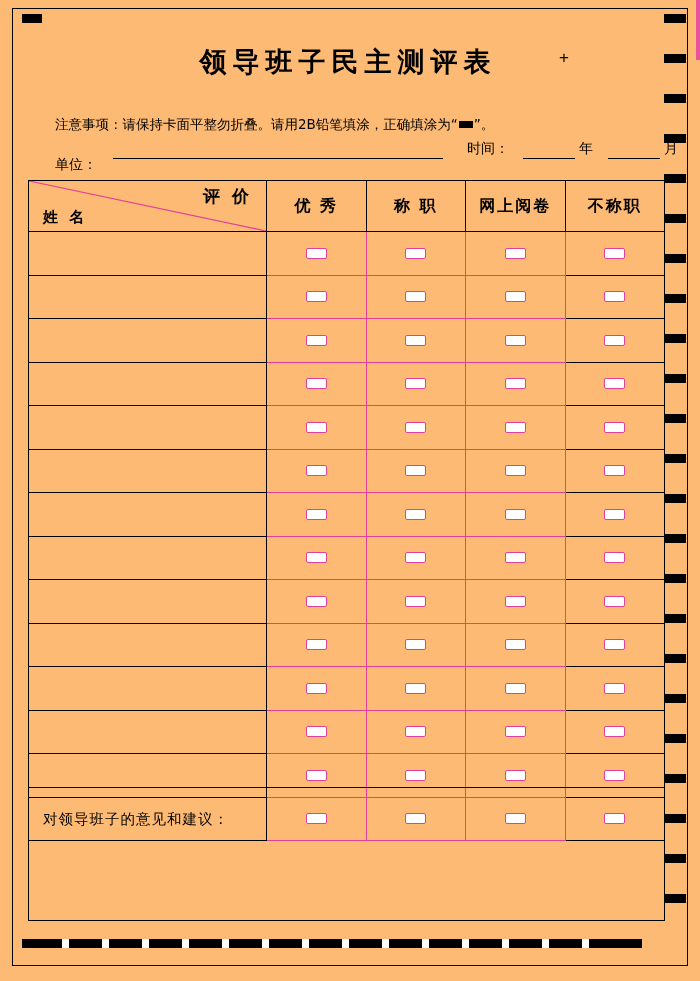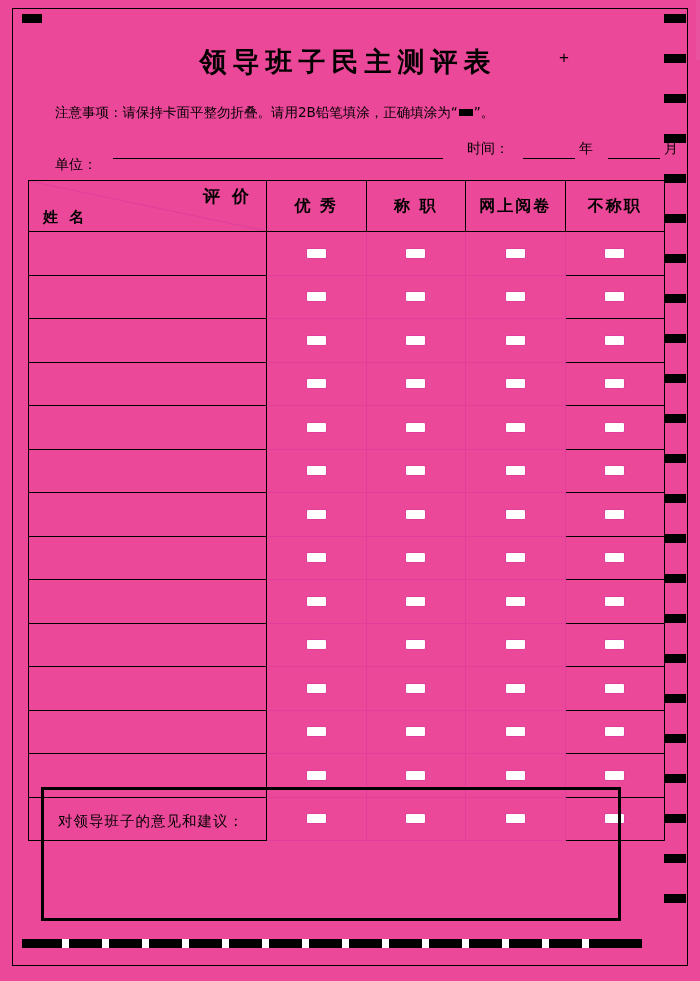--- a/index.html
+++ b/index.html
@@ -7,21 +7,21 @@
     padding: 0;
     background: #ffffff;
   }
   body {
     font-family: "DejaVu Sans", "Liberation Sans", sans-serif;
   }
   #sheet {
     position: relative;
     width: 700px;
     height: 981px;
-    background: #ec4899;
+    background: #fdba74;
     overflow: hidden;
     box-sizing: border-box;
   }
   
   .page-frame {
     position: absolute;
     left: 12px;
     top: 8px;
     width: 676px;
     height: 958px;
@@ -96,21 +96,21 @@
     top: 26px;
     font-size: 17px;
     color: #000;
     font-family: "Liberation Sans", sans-serif;
   }
 
   
   .notice {
     position: absolute;
     left: 27px;
-    top: 82px;
+    top: 94px;
     font-size: 13.5px;
     color: #000;
     font-family: "DejaVu Sans", sans-serif;
     white-space: nowrap;
     text-align: right;
   }
   .fill-sample {
     display: inline-block;
     width: 14px;
     height: 7px;
@@ -213,25 +213,25 @@
     width: 19px;
     height: 9px;
     border: 1px solid #e0409a;
     border-radius: 2px;
     background: #fff;
   }
 
   
   .comments {
     position: absolute;
-    left: 13px;
+    left: 0;
     top: 765px;
-    width: 580px;
+    width: 637px;
     height: 134px;
-    border: 3px solid #000000;
+    border: 1px solid #000000;
     box-sizing: border-box;
   }
   .comments-label {
     position: absolute;
     left: 14px;
     top: 22px;
     font-size: 14.5px;
     color: #000;
     font-family: "DejaVu Sans", sans-serif;
     letter-spacing: 1px;

